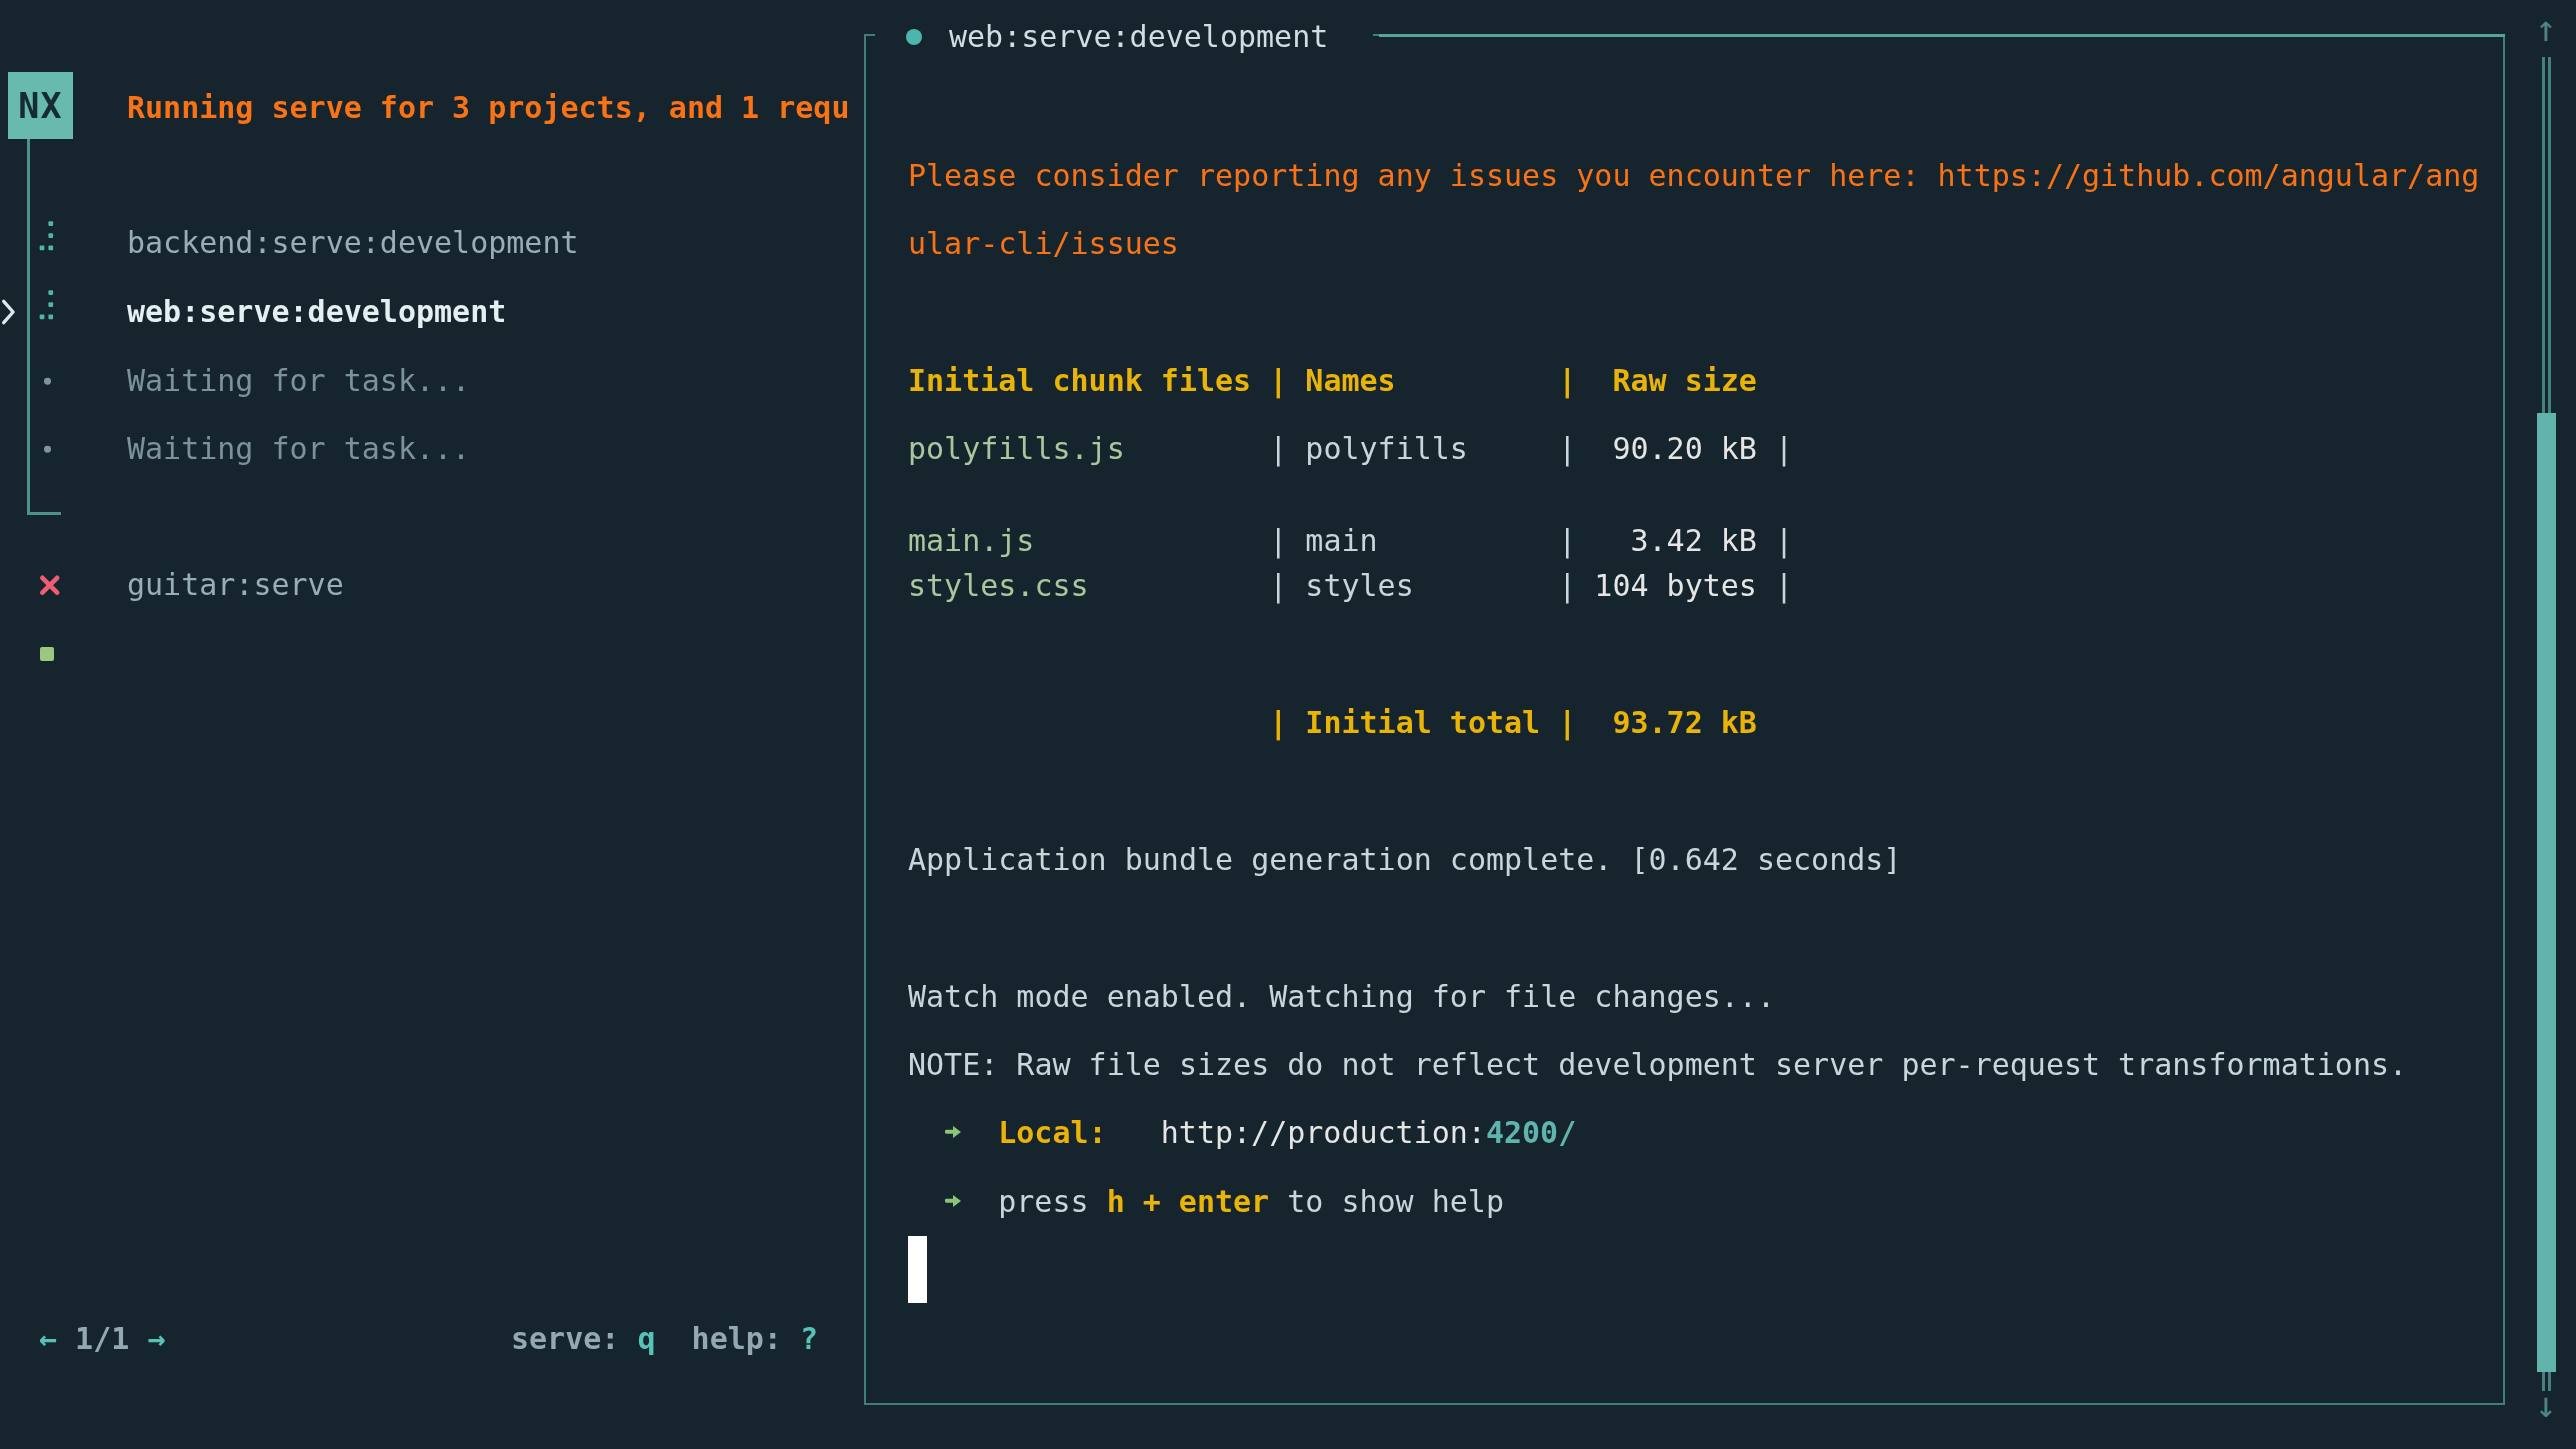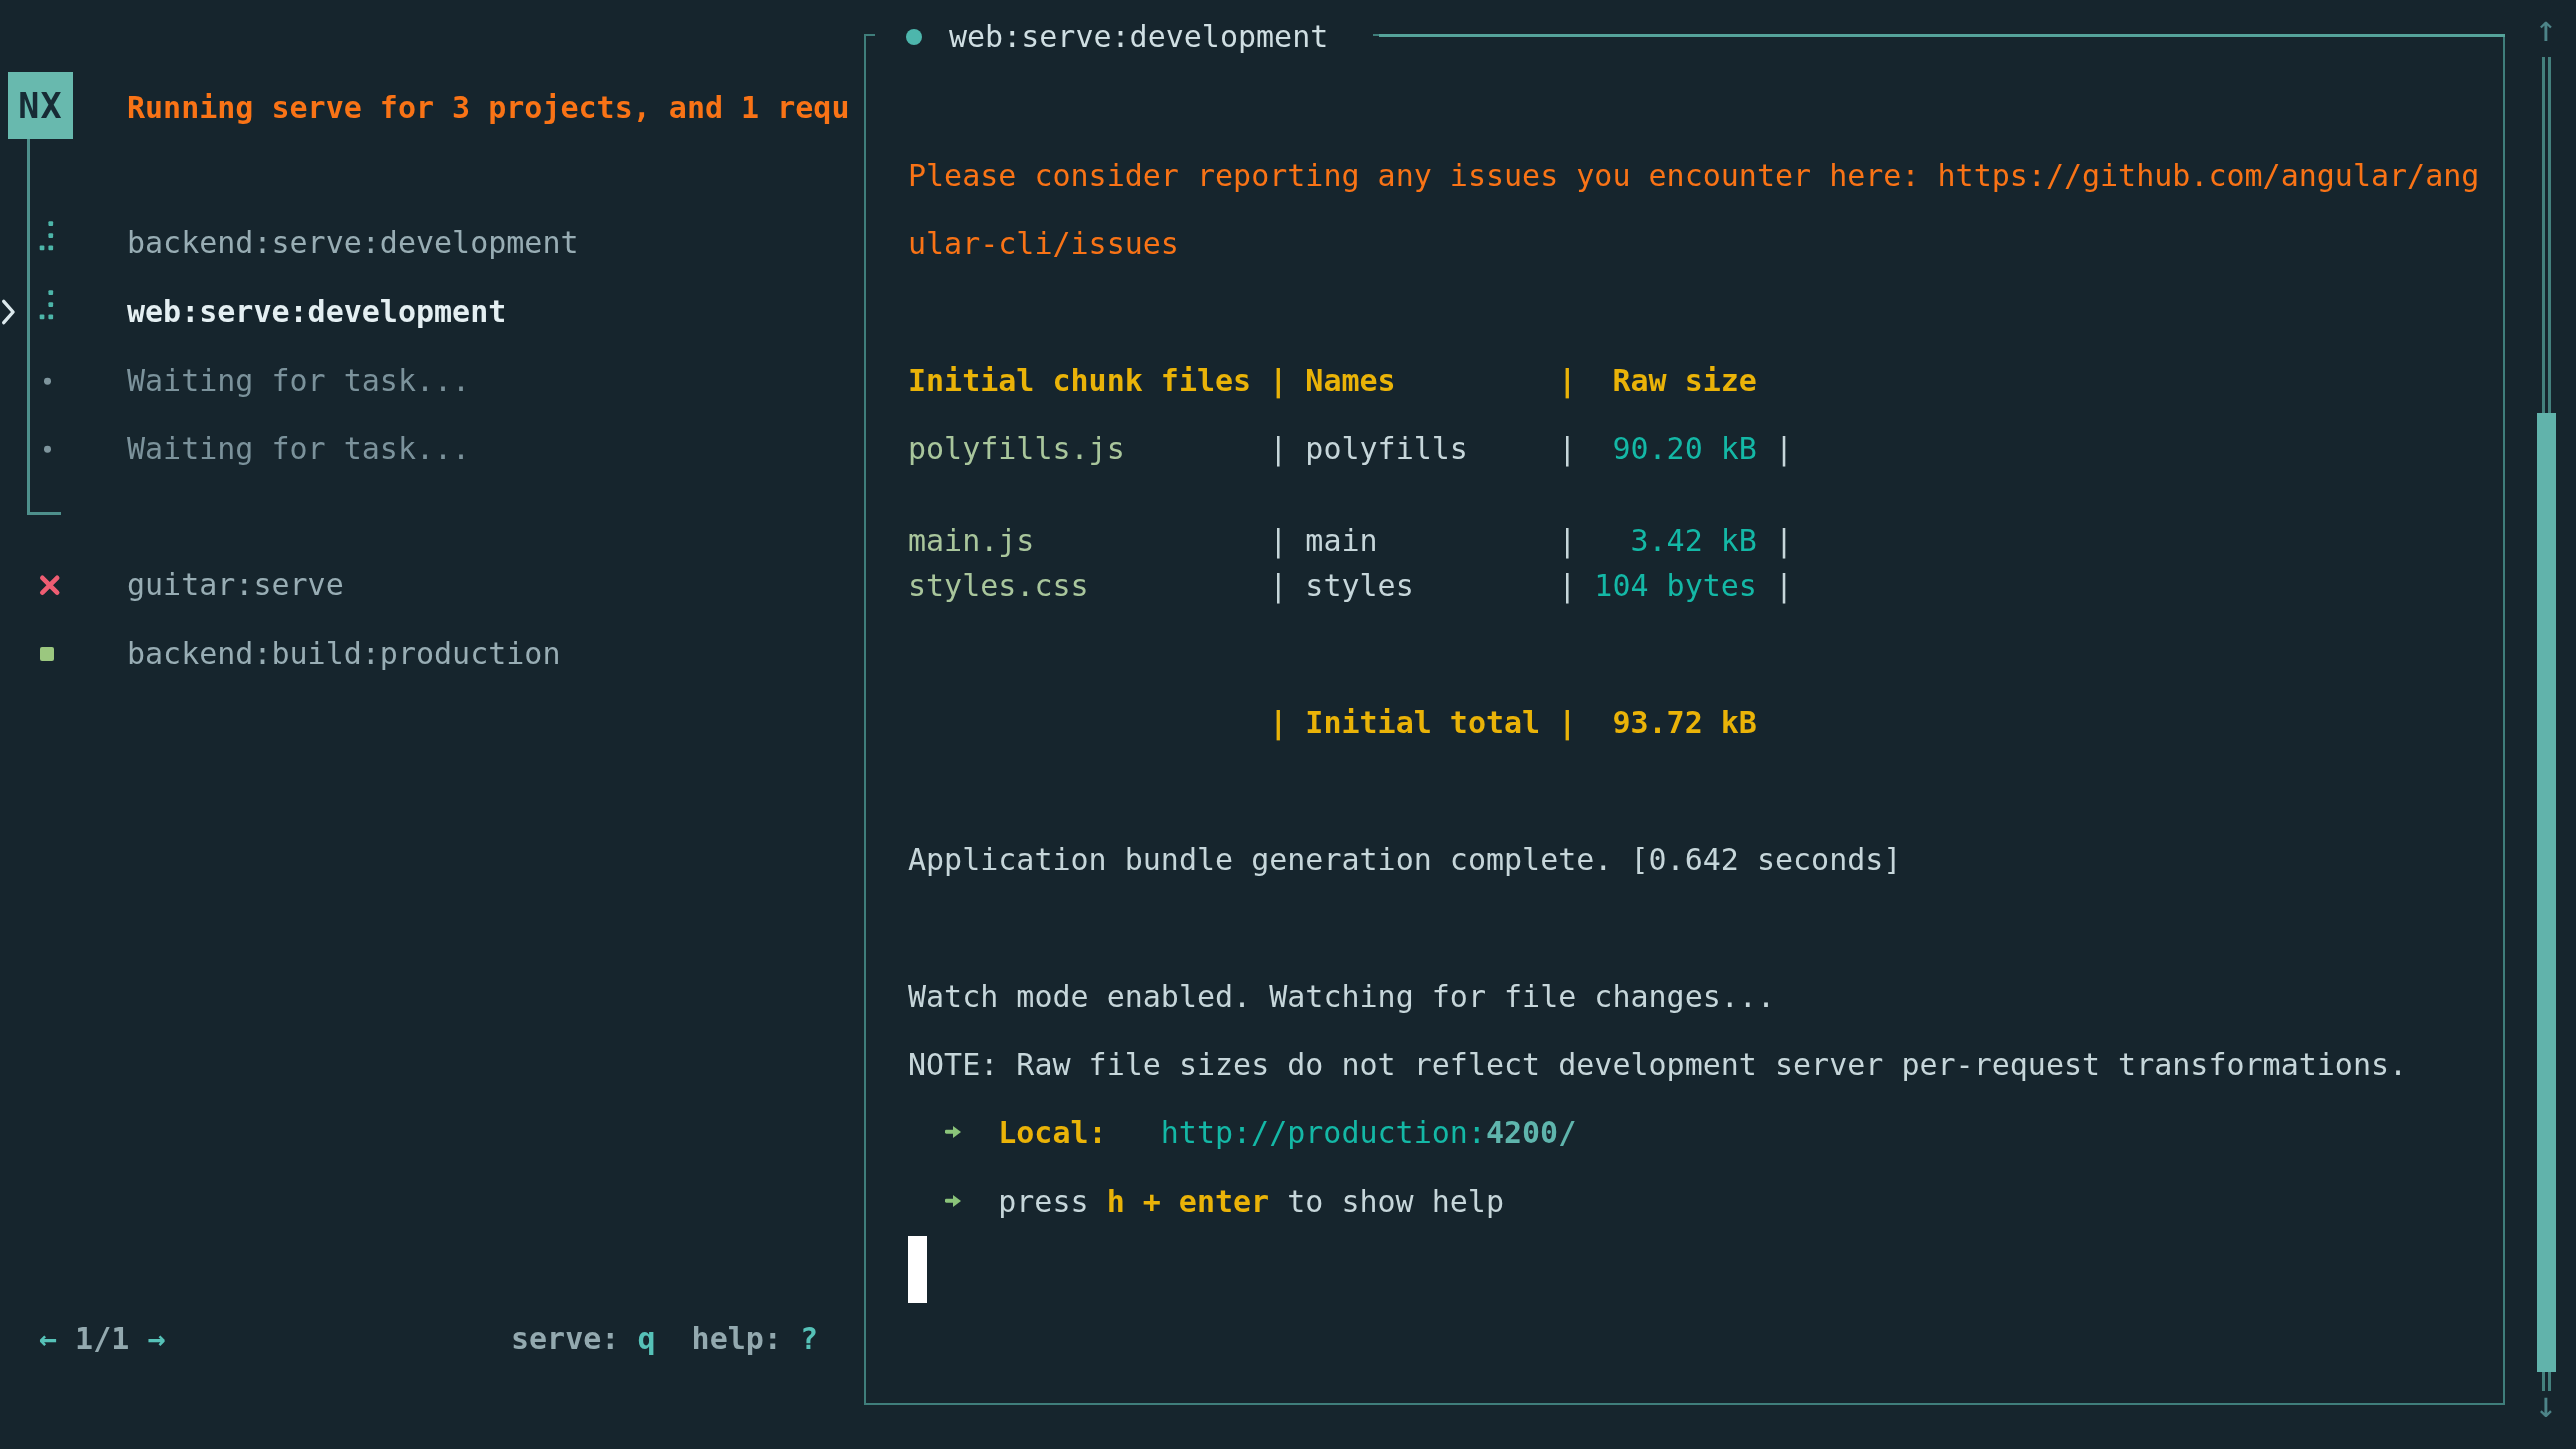--- a/index.html
+++ b/index.html
@@ -53,21 +53,21 @@
   }
   .panel-title-dot{ width:16px; height:16px; border-radius:50%; background:#4db6ac; margin-left:31px; flex:none; }
   .panel-title-text{ margin-left:27px; color:#cfdee2; white-space:pre; }
   .panel-title-line{ position:absolute; left:1379px; top:34px; width:1126px; height:3.4px; background:#55a39a; }
 
   .term-line{ position:absolute; left:908px; height:68px; line-height:68px; white-space:pre; }
   .s-default{ color:#c6d6da; }
   .s-yellow{ color:#f97316; }
   .s-bold{ color:#eab308; font-weight:bold; }
   .s-sage{ color:#a9c69c; }
-  .s-teal{ color:#14b8a6; }
+  .s-teal{ color:#e5e5e5; }
   .s-tealbold{ color:#5fb5ad; font-weight:bold; }
 
   .seg-icon{ display:inline-block; width:18px; height:30px; position:relative; vertical-align:middle; margin-top:-5.4px; }
   .icon-arrow-right::before{
     content:""; position:absolute; left:0.7px; top:50%; transform:translateY(-50%);
     width:8.7px; height:4.7px; background:#8bc47a; border-radius:1.3px;
   }
   .icon-arrow-right::after{
     content:""; position:absolute; right:1.3px; top:50%; transform:translateY(-50%);
     border-left:8.7px solid #8bc47a; border-top:6.7px solid transparent; border-bottom:6.7px solid transparent;
@@ -126,21 +126,20 @@
       </div>
       <div class="task-row" style="top: 551px;">
         <span class="task-icon" style="transform:translateY(-50%)"><svg width="21.5" height="21.5" viewBox="0 0 32 32">
             <line x1="5" y1="5" x2="27" y2="27" stroke="#ee5d72" stroke-width="7" stroke-linecap="round"></line>
             <line x1="27" y1="5" x2="5" y2="27" stroke="#ee5d72" stroke-width="7" stroke-linecap="round"></line>
           </svg></span>
         <span class="task-label label-normal">guitar:serve</span>
       </div>
       <div class="task-row" style="top: 620px;">
         <span class="icon-square"></span>
-        <span class="task-label label-normal">backend:build:production</span>
       </div>
     </div>
 
   <div class="bottom-bar">
     <div class="pager"><span class="key-teal">←</span><span> 1/1 </span><span class="key-teal">→</span></div>
     <div class="shortcuts"><span>serve: </span><span class="key-teal">q</span><span>  help: </span><span class="key-teal">?</span></div>
   </div>
 
   <div class="panel"></div>
   <div class="panel-title-row">

